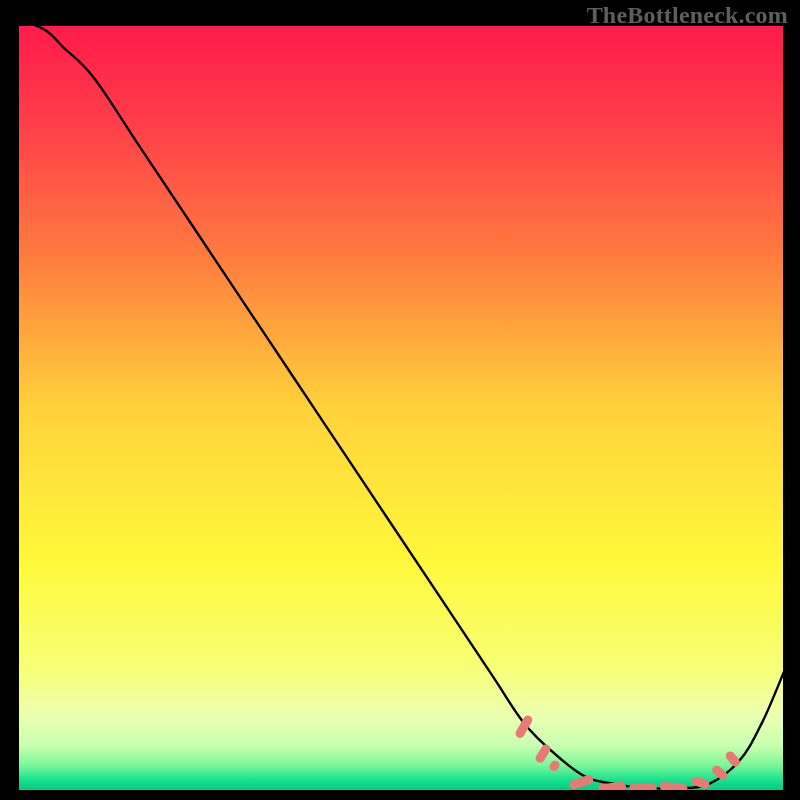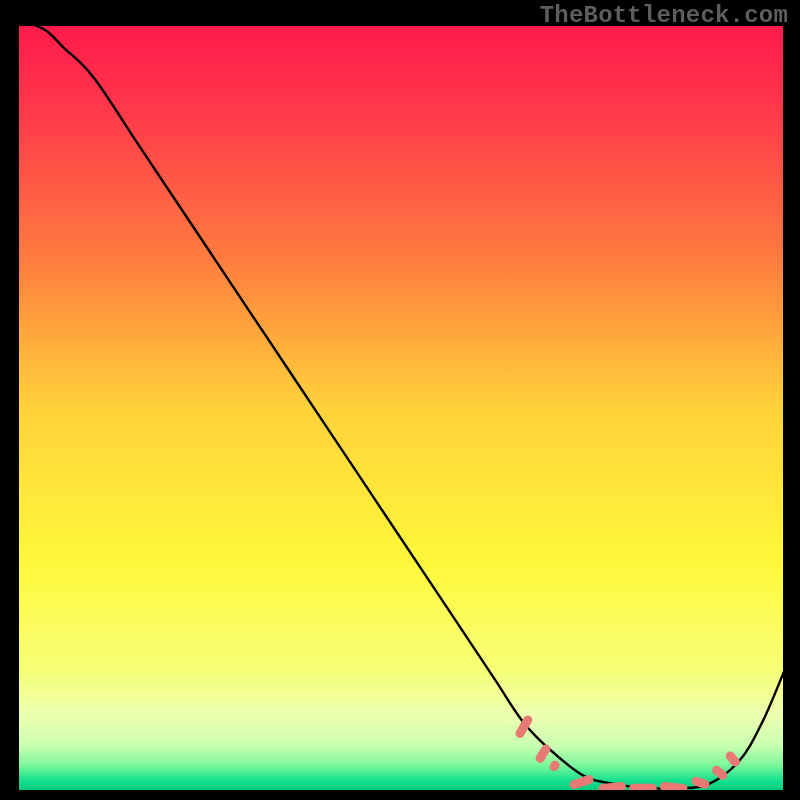--- a/index.html
+++ b/index.html
@@ -7,21 +7,21 @@
   .frame {
     position: relative;
     width: 800px;
     height: 800px;
     background: #000;
   }
   .watermark {
     position: absolute;
     top: 2px;
     right: 12px;
-    font-family: Liberation Mono, monospace;
+    font-family: Liberation Serif, serif;
     font-size: 24px;
     font-weight: 600;
     color: #5e5e5e;
     letter-spacing: 0.2px;
     z-index: 10;
   }
   .plot-outer {
     position: absolute;
     left: 17px;
     top: 24px;

